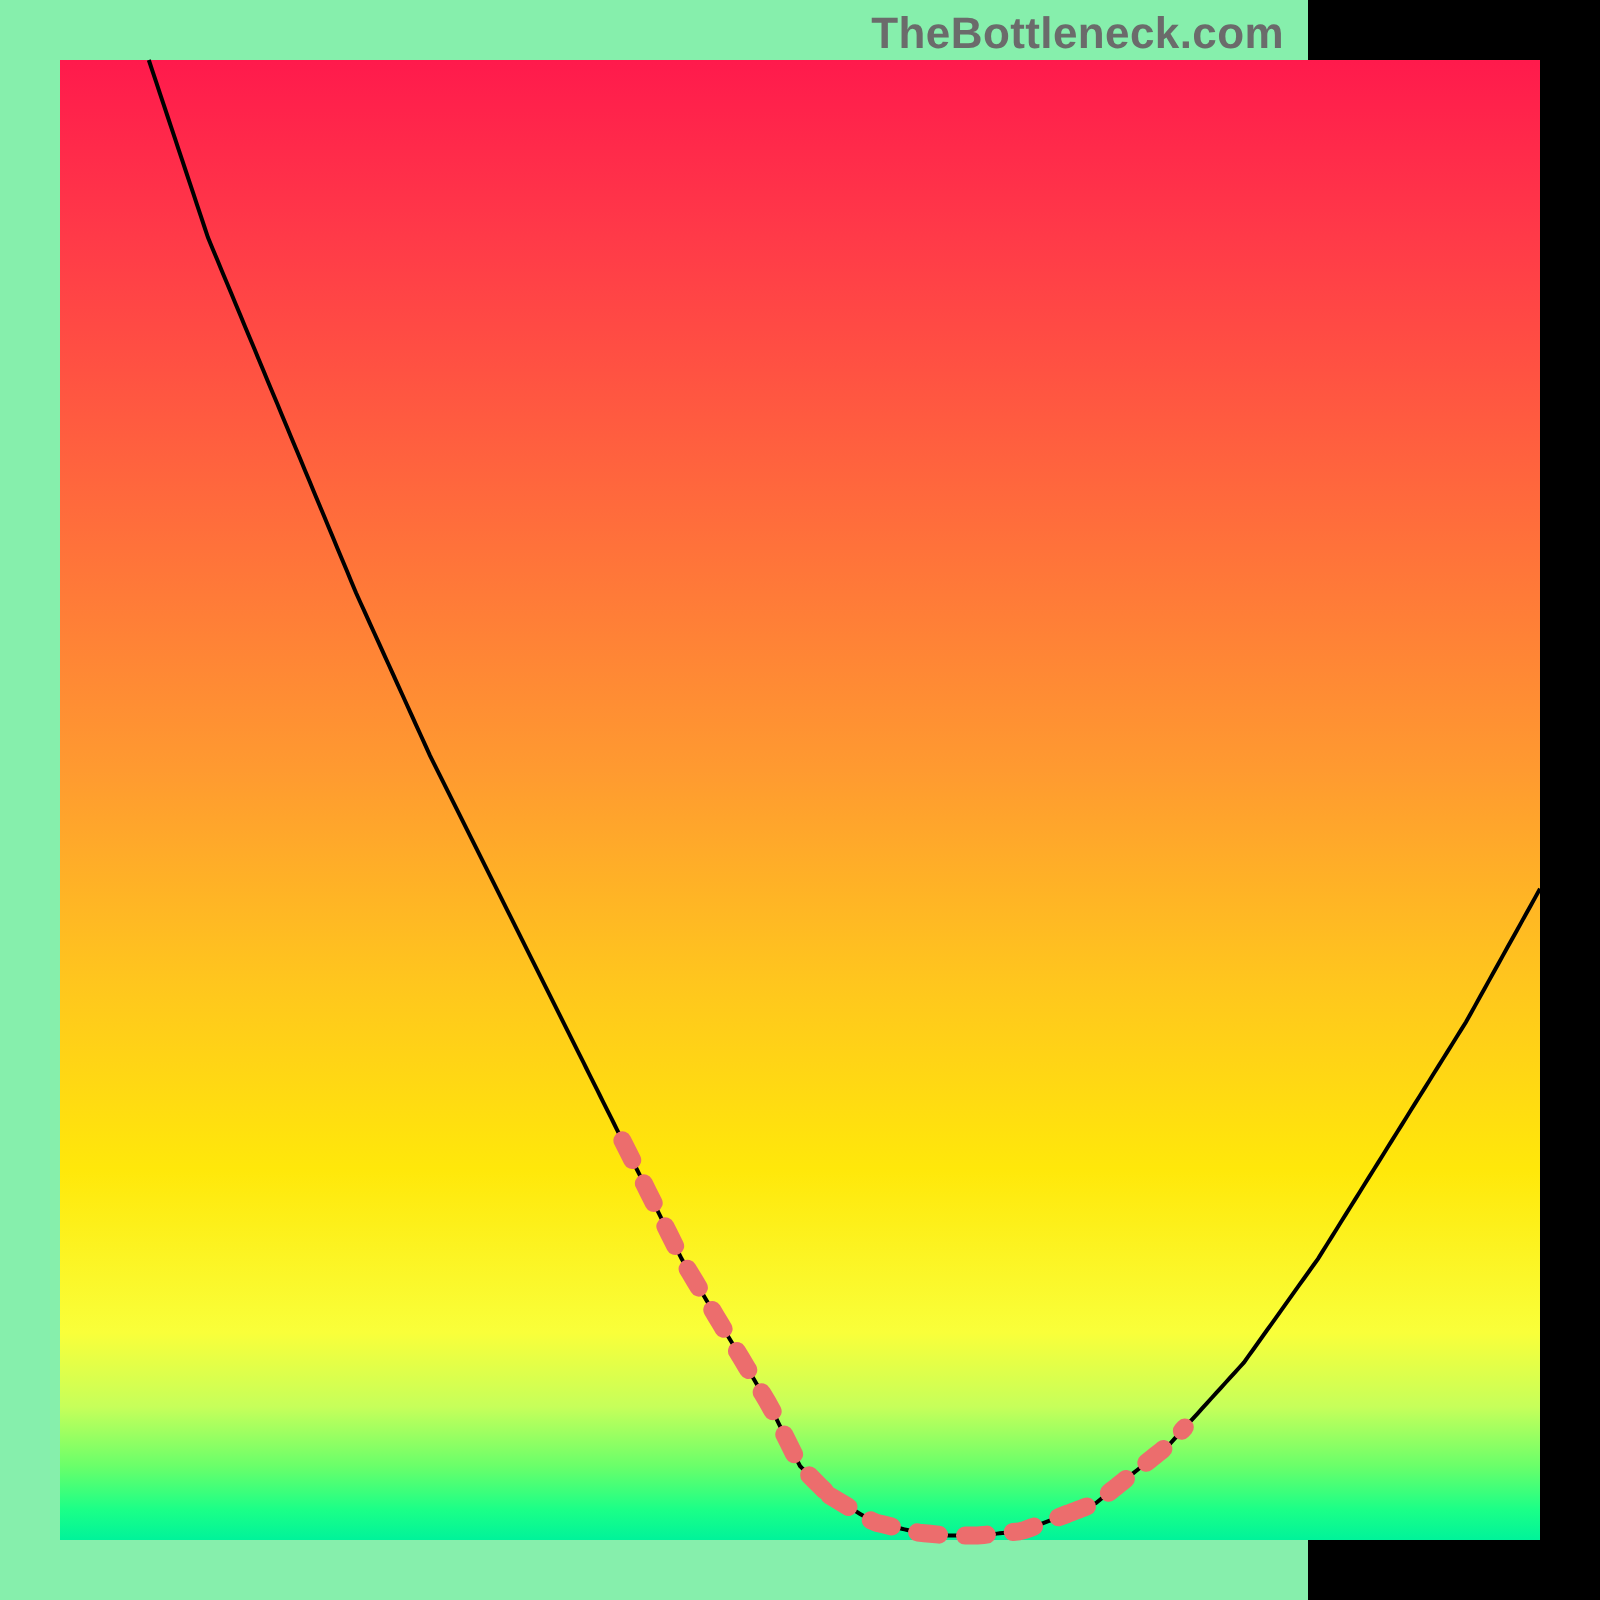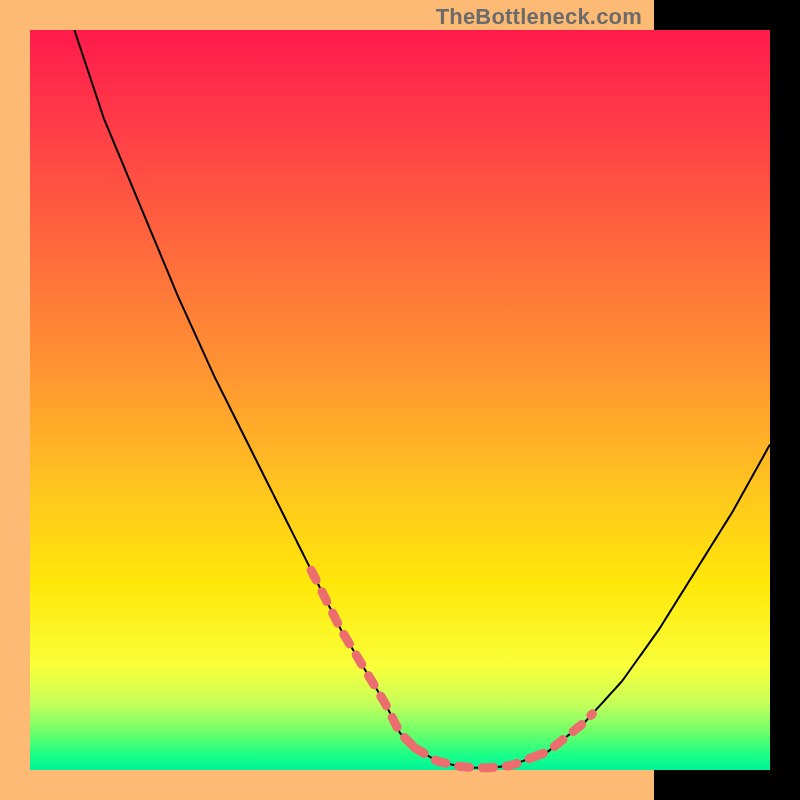--- a/index.html
+++ b/index.html
@@ -1,21 +1,21 @@
 <!DOCTYPE html>
 <html><head>
 <meta charset="utf-8">
 <style>
   * { margin: 0; padding: 0; box-sizing: border-box; }
   html, body { width: 800px; height: 800px; overflow: hidden; background: #000; }
   .frame {
     position: relative;
     width: 654px;
     height: 800px;
-    background: #fdba74;
+    background: #86efac;
   }
   .watermark {
     position: absolute;
     top: 4px;
     right: 12px;
     font-family: Arial, Helvetica, sans-serif;
     font-size: 22px;
     font-weight: 600;
     color: #6b6b6b;
     letter-spacing: 0.2px;

